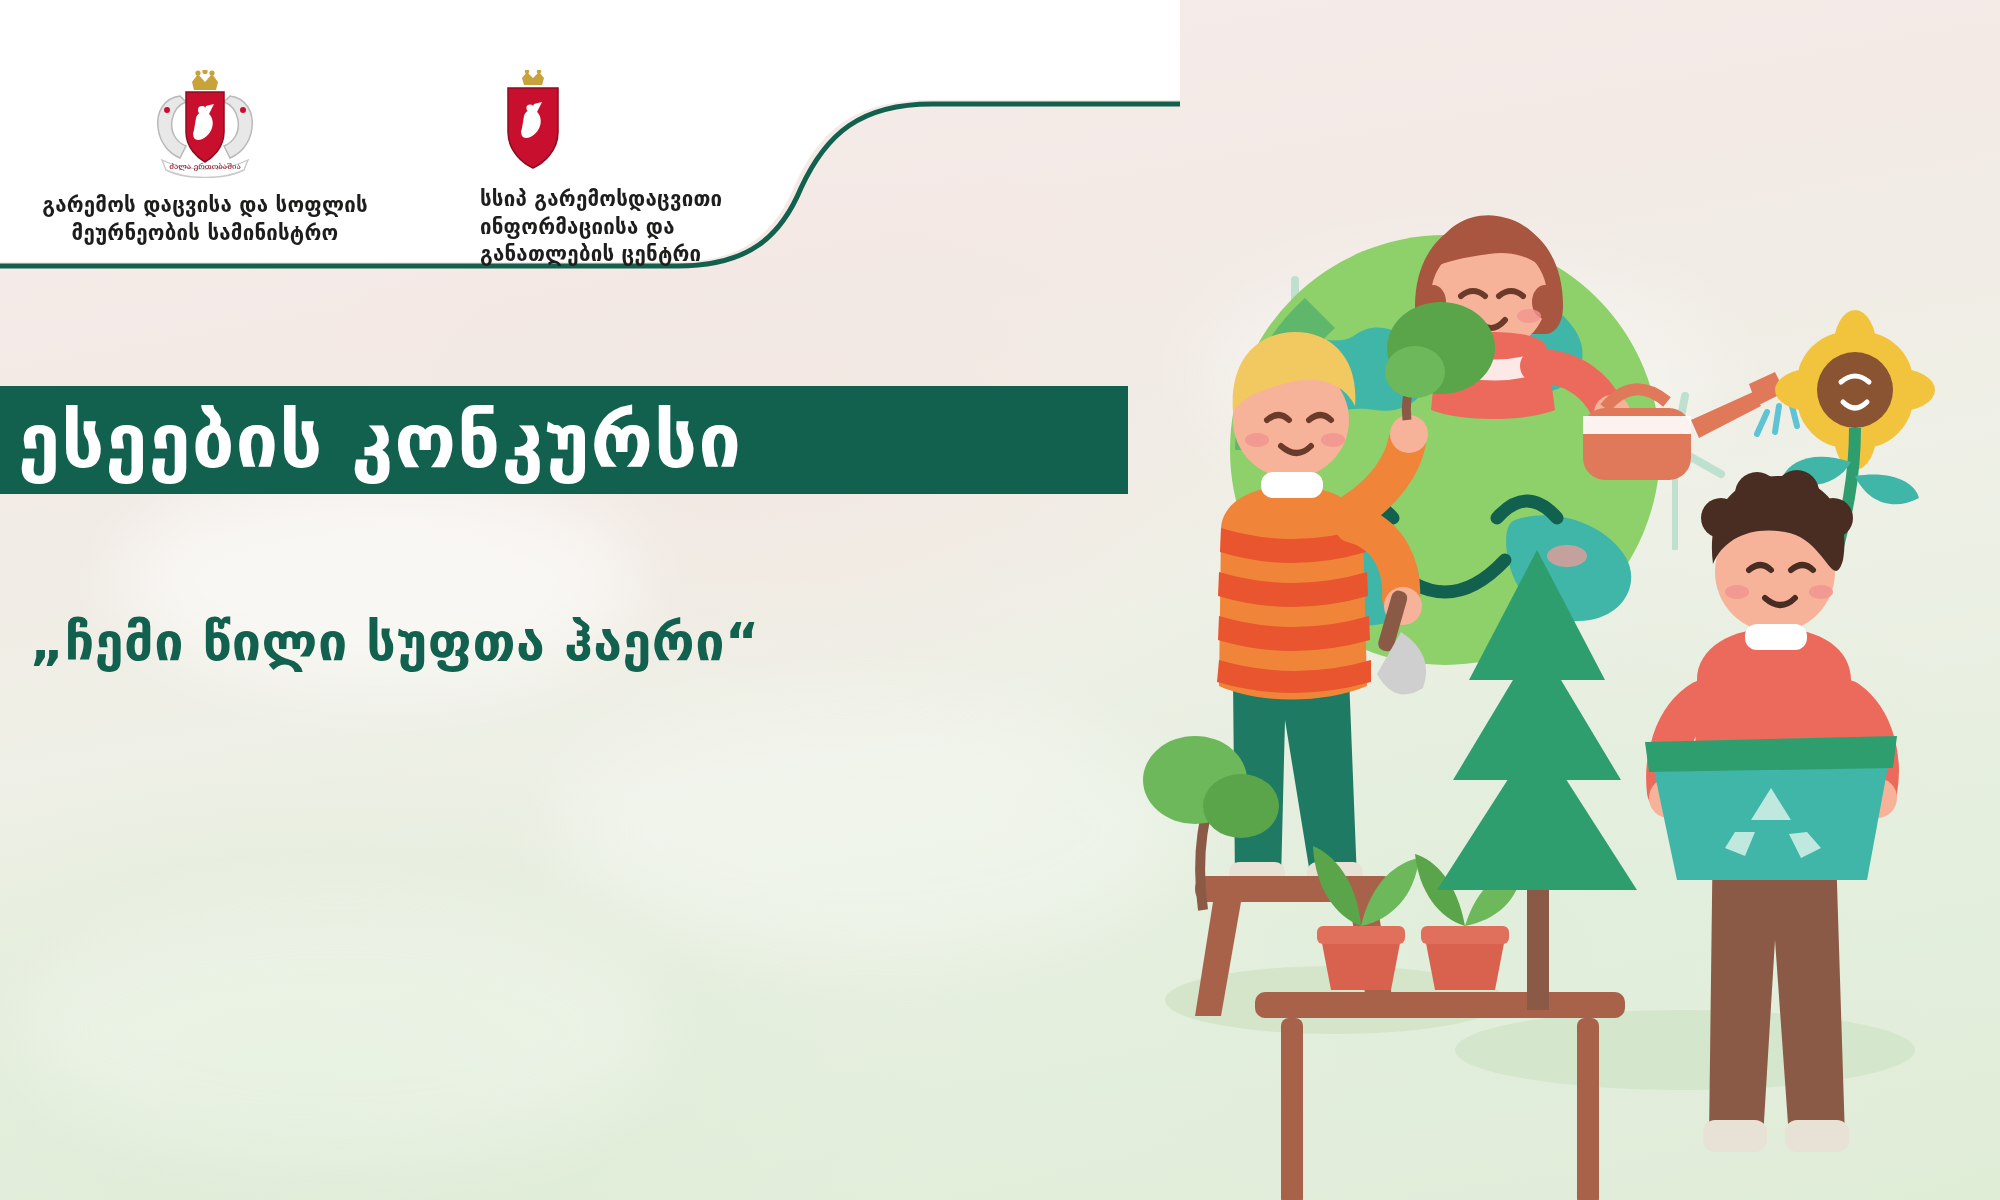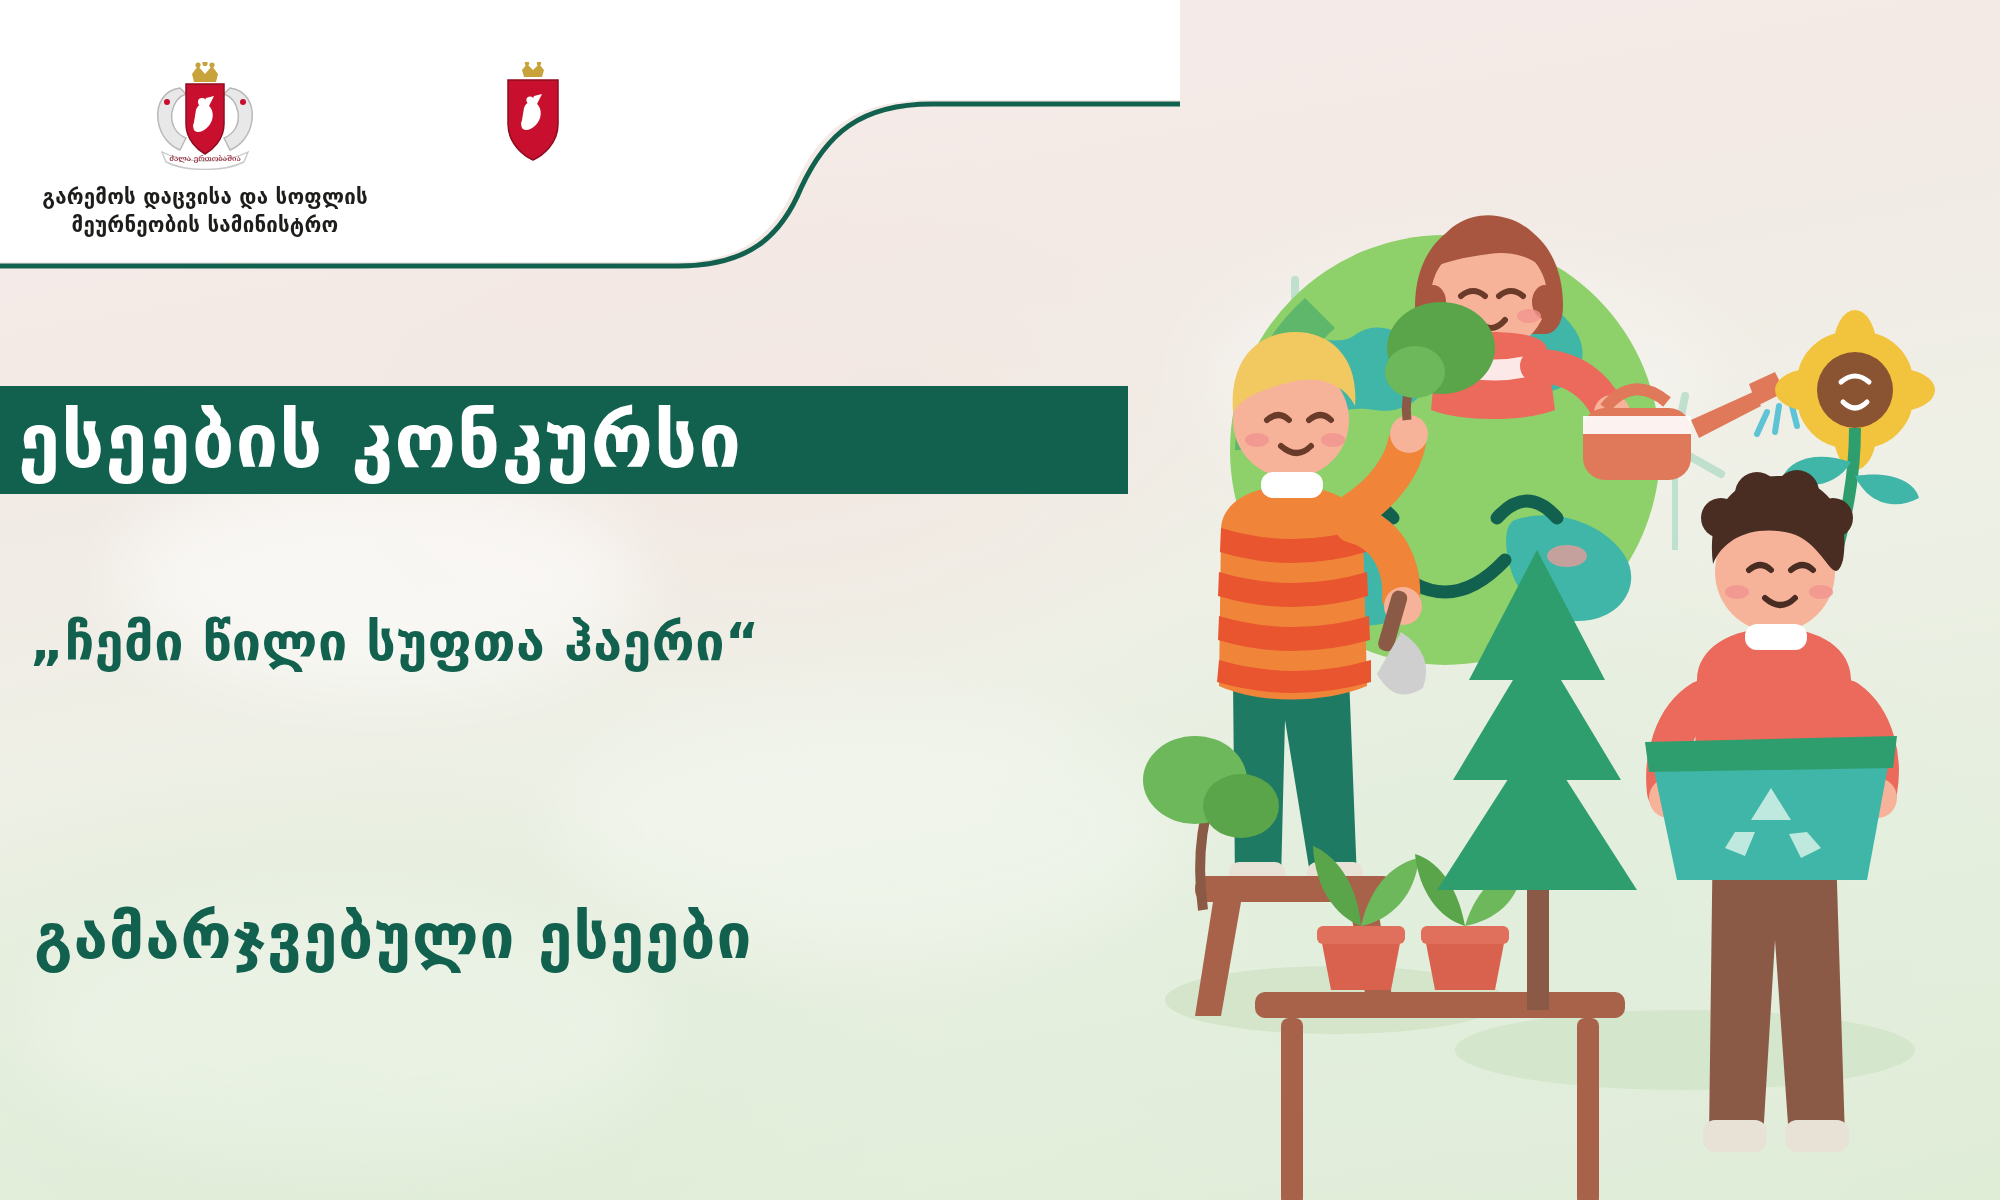--- a/index.html
+++ b/index.html
@@ -18,21 +18,21 @@
   }
   
   .cloud{position:absolute;border-radius:50%;background:rgba(255,255,255,.55);filter:blur(34px);}
 
   
   .header-panel{
     position:absolute;left:0;top:0;width:1180px;height:352px;
   }
   .header-panel svg{display:block;}
 
-  .logos{position:absolute;left:0;top:0;width:1180px;height:352px;}
+  .logos{position:absolute;left:0;top:8px;width:1180px;height:352px;}
   .logo-block{position:absolute;}
   .logo-a{left:40px;top:62px;width:330px;}
   .logo-b{left:480px;top:62px;width:360px;}
   .crest{display:block;margin:0 auto;}
   .logo-caption{
     margin-top:14px;color:#1d1d1b;font-size:20.5px;line-height:1.35;
     font-weight:700;letter-spacing:.2px;text-align:center;
   }
   .logo-b .logo-caption{text-align:left;margin-top:12px;}
   .logo-b .crest{margin:0 0 0 10px;}
@@ -110,32 +110,36 @@
     <div class="logo-block logo-b">
       <svg class="crest" width="86" height="104" viewBox="0 0 86 104" xmlns="http://www.w3.org/2000/svg">
         <path d="M32 8 L37 2 L43 8 L49 2 L54 8 L52 15 H34 Z" fill="#c8a23a"></path>
         <circle cx="37" cy="1.5" r="2.2" fill="#c8a23a"></circle>
           <circle cx="49" cy="1.5" r="2.2" fill="#c8a23a"></circle>
         <path d="M18 18 H68 V62 C68 82 52 94 43 98 C34 94 18 82 18 62 Z" fill="#c8102e" stroke="#8d0b20" stroke-width="1.5"></path>
         <path d="M34 46 C36 40 42 38 46 41 C50 44 52 50 50 56 C48 62 42 68 36 68 C32 68 30 64 32 58 Z" fill="#ffffff"></path>
         <path d="M44 34 L52 32 L36 64 L31 62 Z" fill="#ffffff"></path>
         <circle cx="40" cy="38" r="3.6" fill="#ffffff"></circle>
       </svg>
+      <div class="logo-caption">
+          <div>სსიპ გარემოსდაცვითი</div>
+          <div>ინფორმაციისა და</div>
+          <div>განათლების ცენტრი</div>
+        </div>
     </div>
   </div>
 
   <div class="title-bar">
     <span>ესეების კონკურსი</span>
   </div>
 
   <div class="subtitle">
     <div>„ჩემი წილი სუფთა ჰაერი“</div>
   </div>
 
-  <div class="winners">გამარჯვებული ესეები</div>
 
   <div class="illo">
     <svg width="900" height="1080" viewBox="0 0 900 1080" xmlns="http://www.w3.org/2000/svg">
 
       <ellipse cx="250" cy="880" rx="170" ry="34" fill="#cfe2c4" opacity=".75"></ellipse>
       <ellipse cx="600" cy="930" rx="230" ry="40" fill="#cfe2c4" opacity=".7"></ellipse>
 
       <g stroke="#ffffff" fill="none">
         <line x1="210" y1="220" x2="210" y2="350" stroke="#bfe0cf" stroke-width="6"></line>
         <g transform="translate(210,218)" stroke="#bfe0cf" stroke-width="8" stroke-linecap="round">

